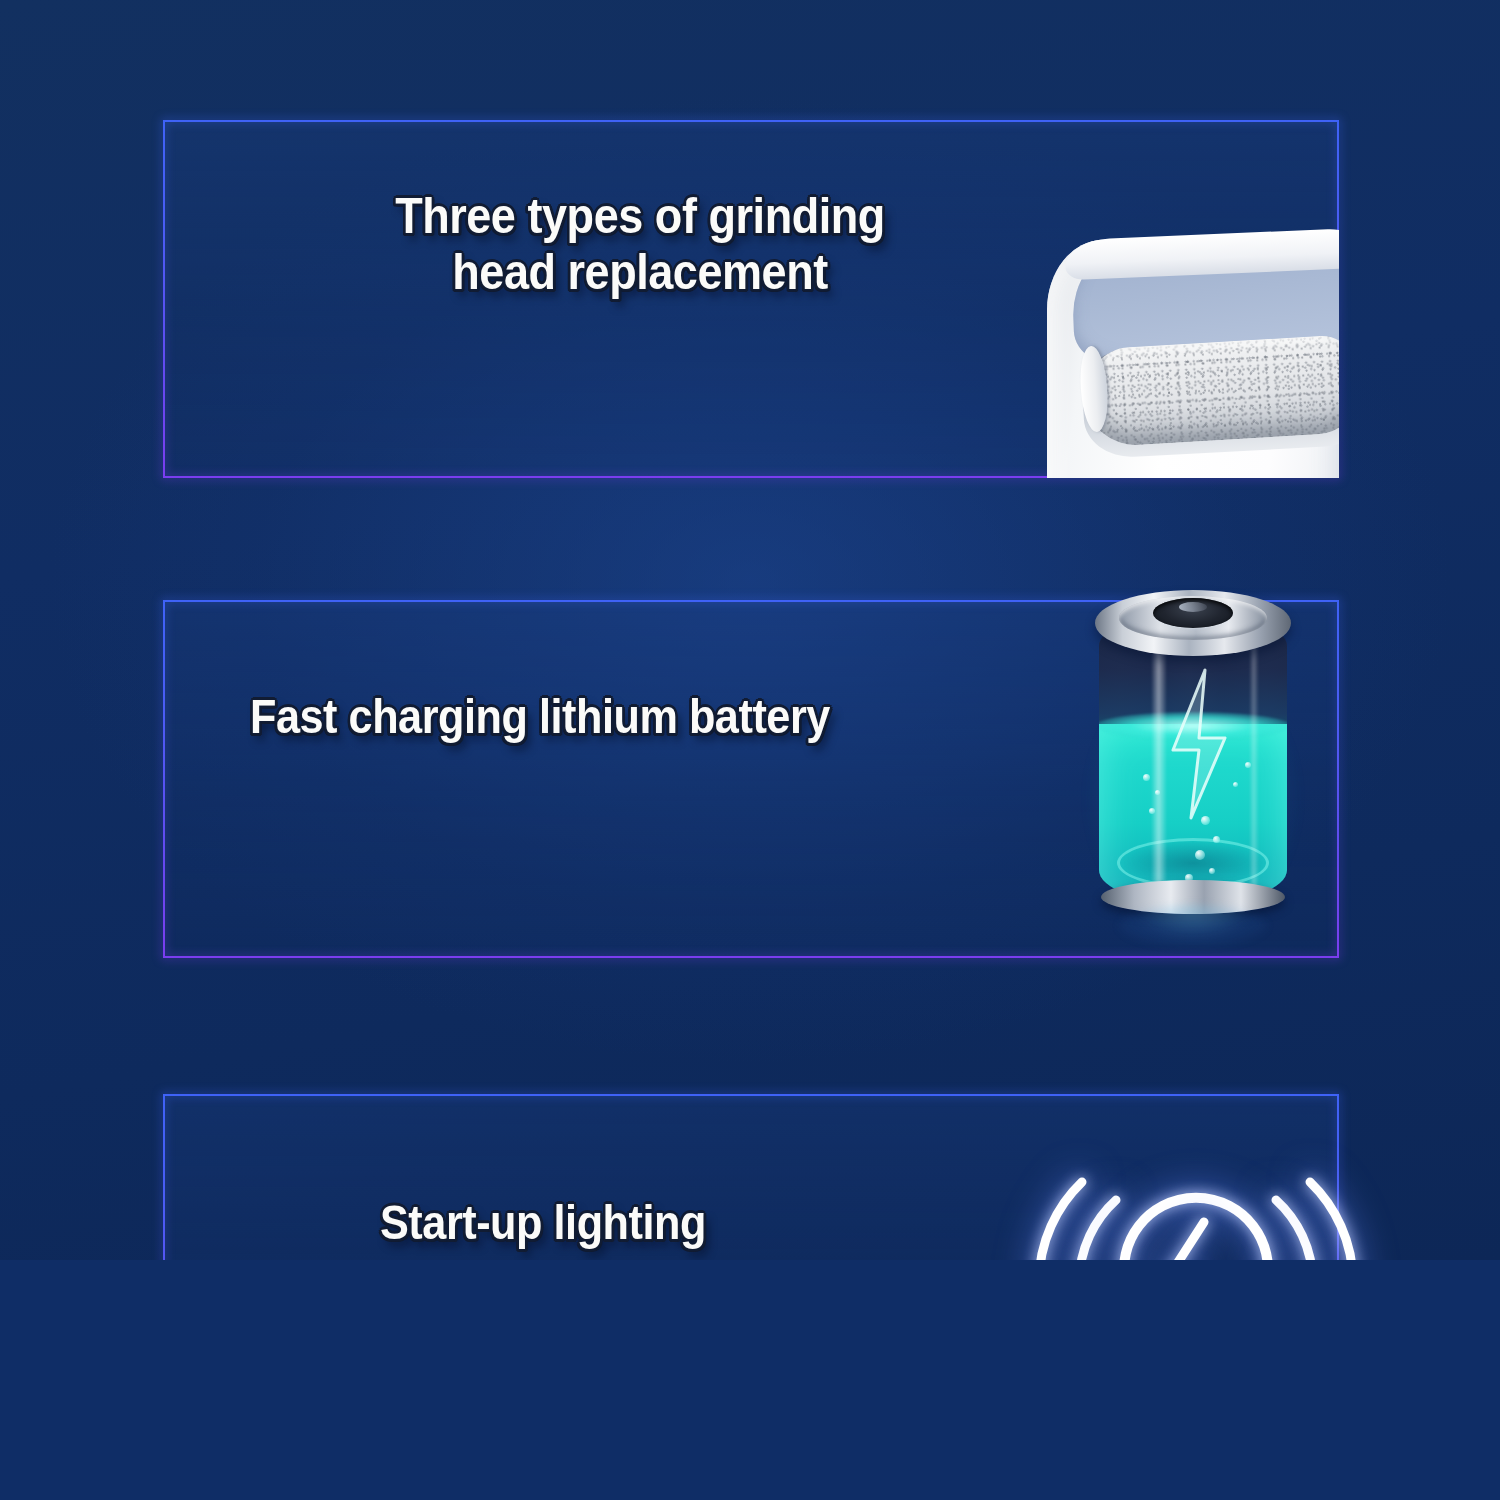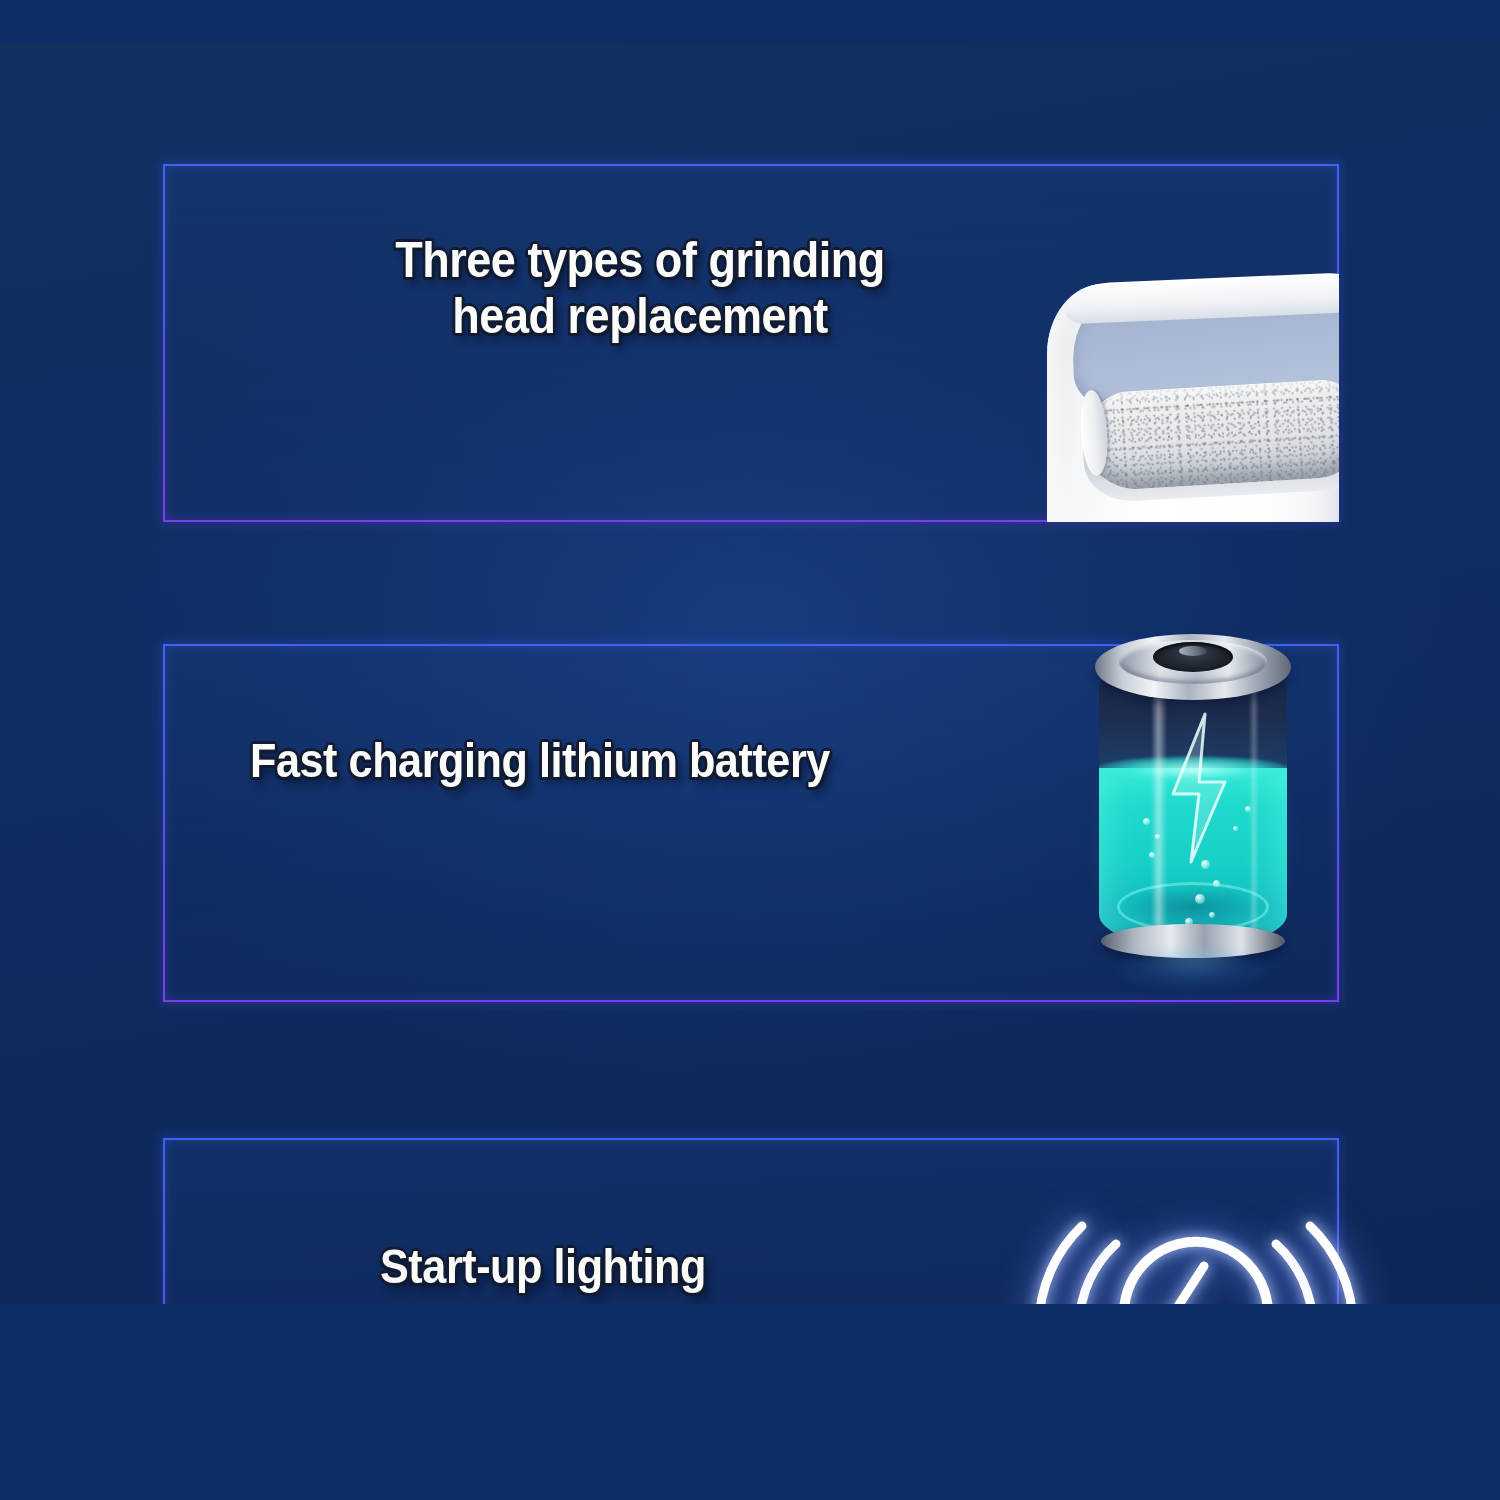--- a/index.html
+++ b/index.html
@@ -16,21 +16,20 @@
   }
 
   #stage {
     position: relative;
     width: 1500px;
     height: 1260px;
     background:
       radial-gradient(ellipse 900px 620px at 50% 46%, rgba(30,72,150,0.55) 0%, rgba(22,56,122,0.20) 55%, rgba(15,45,102,0) 78%),
       linear-gradient(170deg, #123060 0%, #102d63 38%, #0e2a5d 72%, #0d2757 100%);
     overflow: hidden;
-    margin-top: 44px;
   }
 
   
   .panel {
     position: absolute;
     box-sizing: border-box;
     border-width: 2px;
     border-style: solid;
     border-image: linear-gradient(to bottom, #3f63f7 0%, #4a5ef5 30%, #5d4ff2 62%, #7b3ef0 100%) 1;
     background: linear-gradient(180deg, rgba(26,62,132,0.30) 0%, rgba(20,52,116,0.14) 60%, rgba(18,48,108,0.05) 100%);

